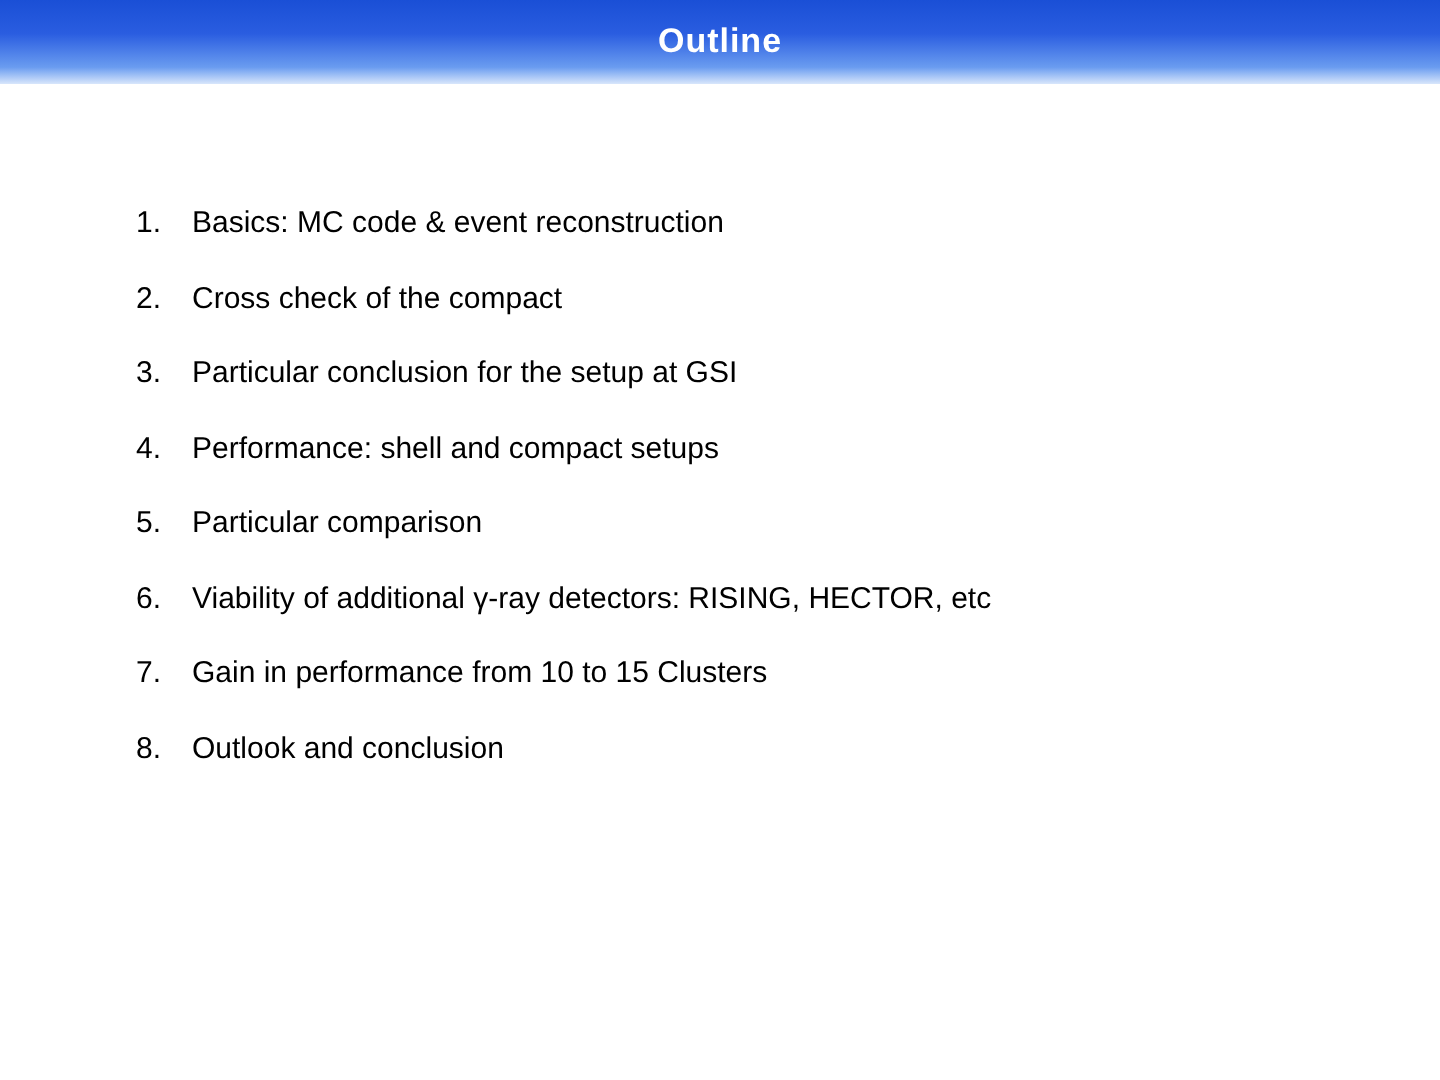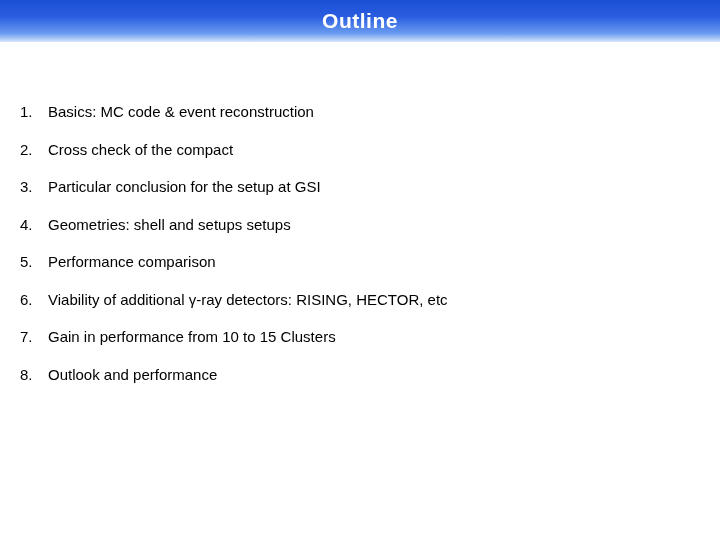--- a/index.html
+++ b/index.html
@@ -13,26 +13,27 @@
   .title-bar {
     width: 100%;
     height: 42px;
     background: linear-gradient(to bottom, #1a4fd6 0%, #2a5de0 40%, #6a9cf0 80%, #d8e6fb 100%);
     display: flex;
     align-items: center;
     justify-content: center;
   }
   .title-text {
     color: #ffffff;
-    font-size: 21px;
+    font-size: 17px;
     font-weight: bold;
     letter-spacing: 0.5px;
   }
   .content {
-    padding: 60px 40px 0 20px;
+    padding: 60px 40px 0 40px;
+    margin-left: 28px;
   }
   .outline-list {
     list-style: none;
     counter-reset: item;
   }
   .outline-list li {
     counter-increment: item;
     font-size: 15px;
     color: #000000;
     margin-bottom: 18px;
@@ -52,19 +53,19 @@
 
 <div class="title-bar">
   <div class="title-text">Outline</div>
 </div>
 
 <div class="content">
   <ol class="outline-list">
     <li>Basics: MC code &amp; event reconstruction</li>
     <li>Cross check of the compact</li>
     <li>Particular conclusion for the setup at GSI</li>
-    <li>Geometries: shell and setups setups</li>
-    <li>Performance comparison</li>
+    <li>Performance: shell and compact setups</li>
+    <li>Particular comparison</li>
     <li>Viability of additional γ-ray detectors: RISING, HECTOR, etc</li>
     <li>Gain in performance from 10 to 15 Clusters</li>
-    <li>Outlook and performance</li>
+    <li>Outlook and conclusion</li>
   </ol>
 </div>
 
 </body></html>

